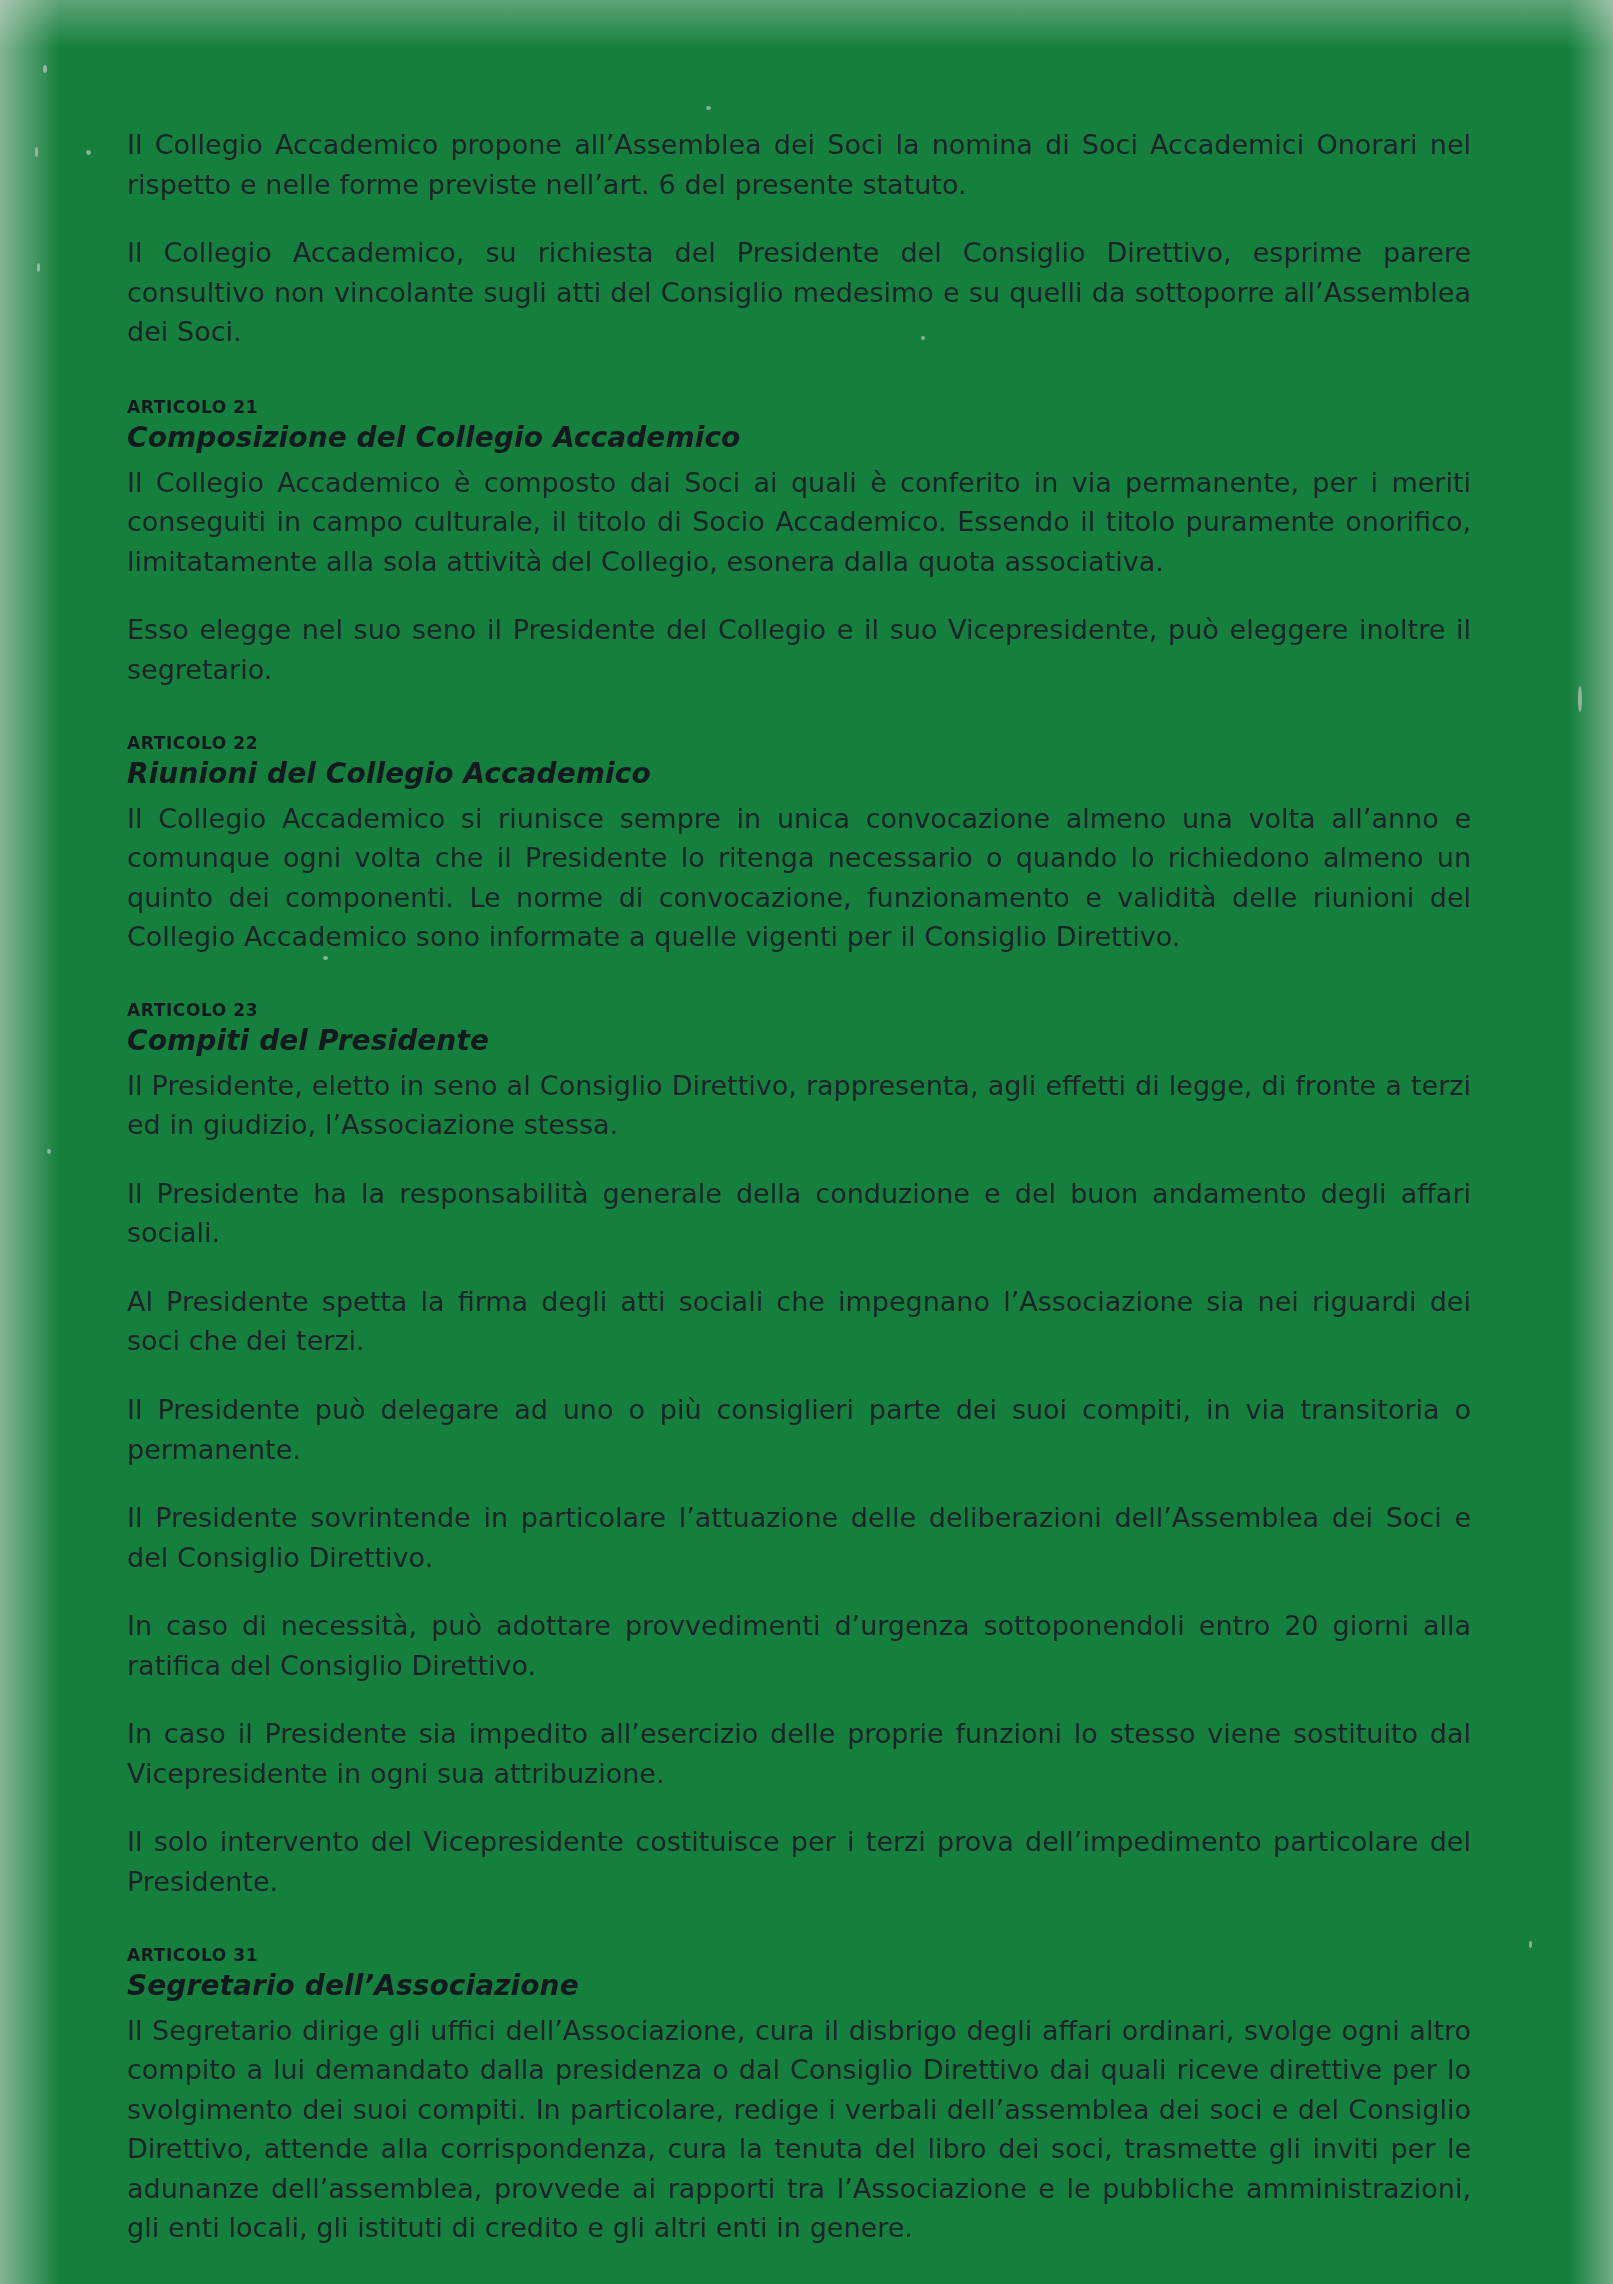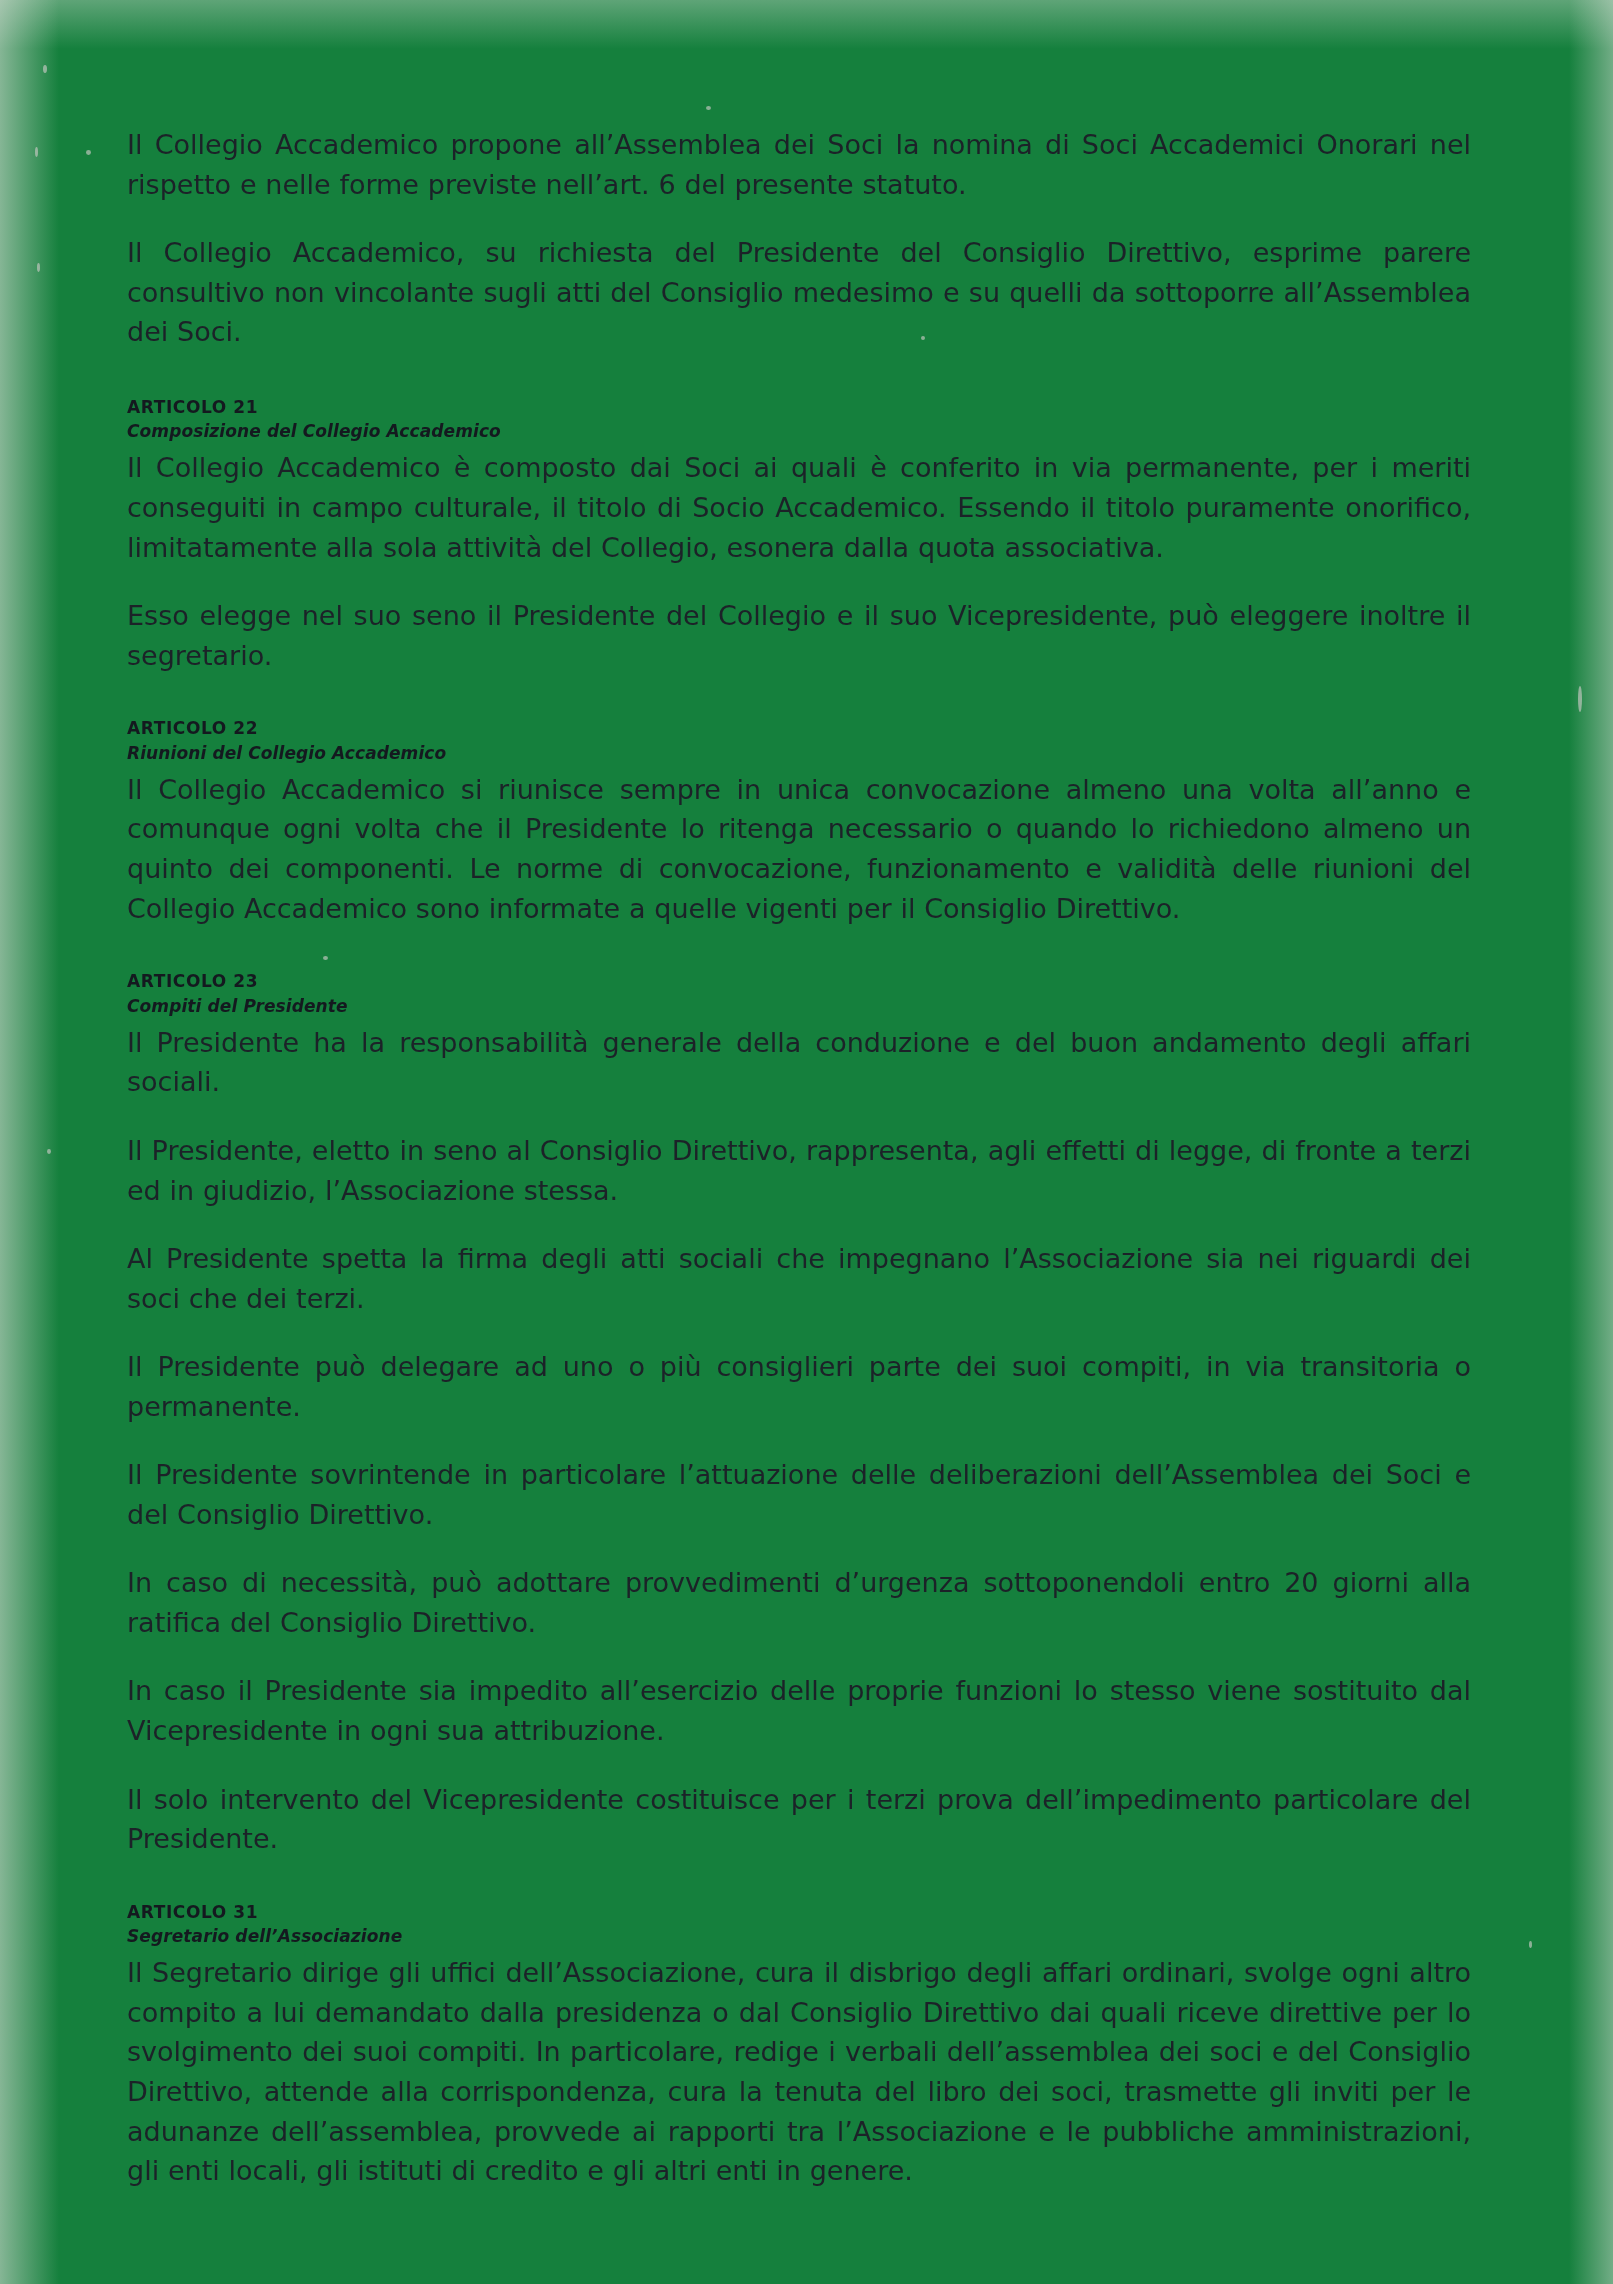--- a/index.html
+++ b/index.html
@@ -67,21 +67,21 @@
   .art-title {
     font-size: 17px;
     font-weight: bold;
     letter-spacing: 0.6px;
     line-height: 1.28;
     margin: 0 0 2px 0;
     color: #14191f;
   }
 
   .art-subtitle {
-    font-size: 17px;
+    font-size: 28px;
     font-weight: bold;
     font-style: italic;
     letter-spacing: 0.1px;
     line-height: 1.3;
     margin: 0 0 5.9px 0;
     color: #14191f;
   }
 
   .art-block .para {
     margin-bottom: 29px;
@@ -119,22 +119,22 @@
 
     <section class="art-block">
       <h2 class="art-title">ARTICOLO 22</h2>
       <h3 class="art-subtitle">Riunioni del Collegio Accademico</h3>
       <p class="para">Il Collegio Accademico si riunisce sempre in unica convocazione almeno una volta all’anno e comunque ogni volta che il Presidente lo ritenga necessario o quando lo richiedono almeno un quinto dei componenti. Le norme di convocazione, funzionamento e validità delle riunioni del Collegio Accademico sono informate a quelle vigenti per il Consiglio Direttivo.</p>
     </section>
 
     <section class="art-block">
       <h2 class="art-title">ARTICOLO 23</h2>
       <h3 class="art-subtitle">Compiti del Presidente</h3>
+      <p class="para">Il Presidente, eletto in seno al Consiglio Direttivo, rappresenta, agli effetti di legge, di fronte a terzi ed in giudizio, l’Associazione stessa.</p>
       <p class="para">Il Presidente ha la responsabilità generale della conduzione e del buon andamento degli affari sociali.</p>
-      <p class="para">Il Presidente, eletto in seno al Consiglio Direttivo, rappresenta, agli effetti di legge, di fronte a terzi ed in giudizio, l’Associazione stessa.</p>
       <p class="para">Al Presidente spetta la firma degli atti sociali che impegnano l’Associazione sia nei riguardi dei soci che dei terzi.</p>
       <p class="para">Il Presidente può delegare ad uno o più consiglieri parte dei suoi compiti, in via transitoria o permanente.</p>
       <p class="para">Il Presidente sovrintende in particolare l’attuazione delle deliberazioni dell’Assemblea dei Soci e del Consiglio Direttivo.</p>
       <p class="para">In caso di necessità, può adottare provvedimenti d’urgenza sottoponendoli entro 20 giorni alla ratifica del Consiglio Direttivo.</p>
       <p class="para">In caso il Presidente sia impedito all’esercizio delle proprie funzioni lo stesso viene sostituito dal Vicepresidente in ogni sua attribuzione.</p>
       <p class="para">Il solo intervento del Vicepresidente costituisce per i terzi prova dell’impedimento particolare del Presidente.</p>
     </section>
 
     <section class="art-block">
       <h2 class="art-title">ARTICOLO  31</h2>

